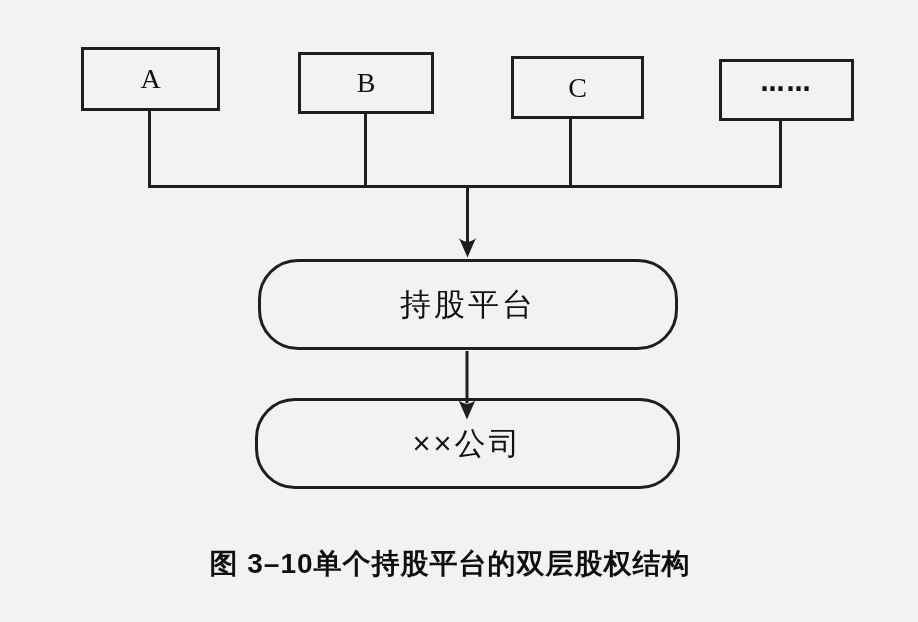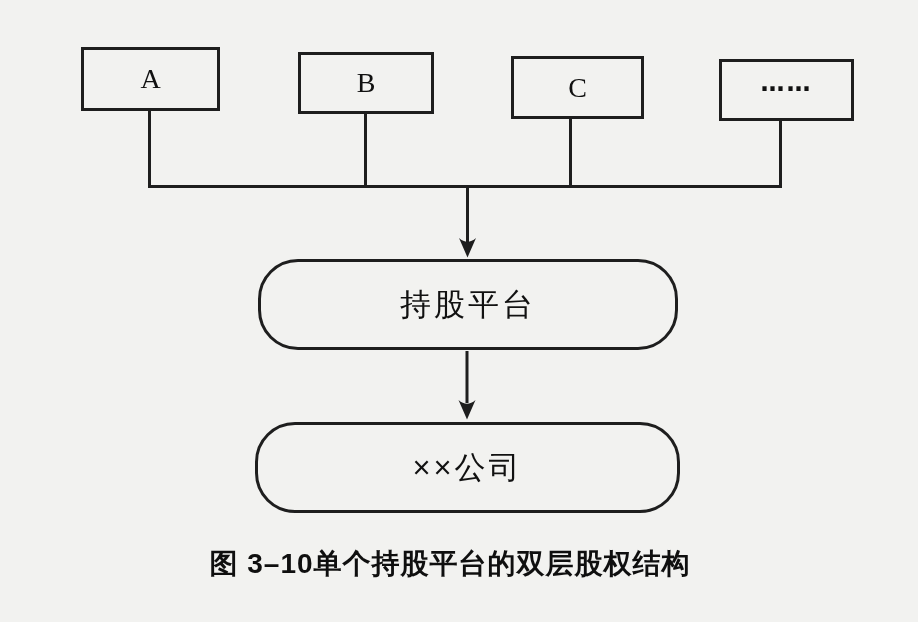--- a/index.html
+++ b/index.html
@@ -98,21 +98,21 @@
   </div>
 
   <div class="node" style="left:719px; top:59px; width:135px; height:62px;">
     <span class="ellipsis-label">……</span>
   </div>
 
   <div class="node pill" style="left:258px; top:259px; width:420px; height:91px;">
     <span class="cjk-label">持股平台</span>
   </div>
 
-  <div class="node pill" style="left:255px; top:422px; width:425px; height:91px;">
+  <div class="node pill" style="left:255px; top:398px; width:425px; height:91px;">
     <span class="cjk-label">××公司</span>
   </div>
 
   <div class="caption">
     <span class="cap-number">图 3–10</span><span class="cap-title">单个持股平台的双层股权结构</span>
   </div>
 
 </div>
 
 </body></html>

